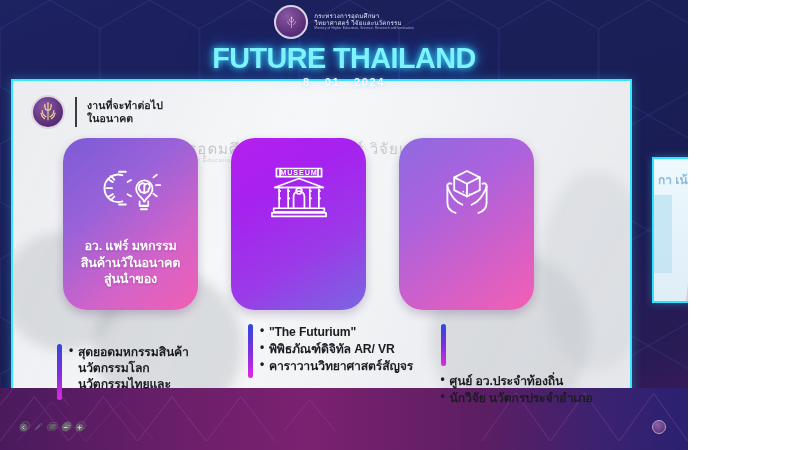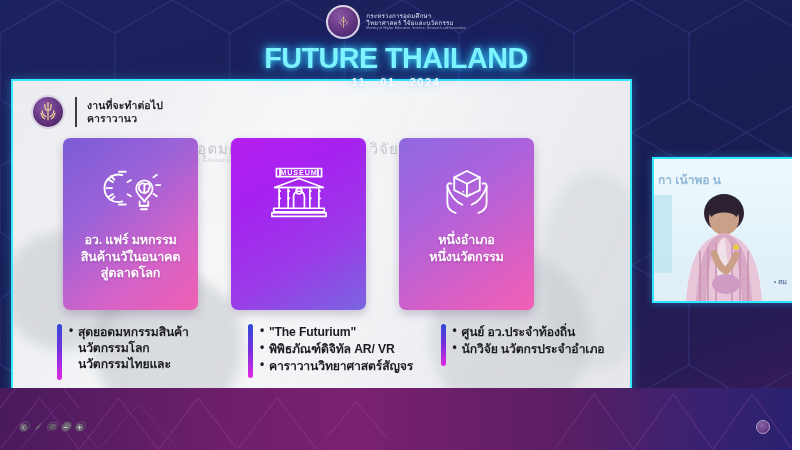--- a/index.html
+++ b/index.html
@@ -4,21 +4,21 @@
 <style>
   * { box-sizing: border-box; margin: 0; padding: 0; }
   html, body {
     width: 800px; height: 450px;
     overflow: hidden;
     font-family: "Liberation Sans", "DejaVu Sans", sans-serif;
   }
 
   #stage {
     position: relative;
-    width: 792px; height: 450px;
+    width: 688px; height: 450px;
     background:
       linear-gradient(160deg, #1d2260 0%, #1a1f58 35%, #191d52 60%, #2a1b55 85%, #431a5e 100%);
     overflow: hidden;
   }
 
   
   .hex-layer {
     position: absolute; inset: 0;
     opacity: 0.55;
     pointer-events: none;
@@ -113,50 +113,50 @@
   .slide-head-text { line-height: 1.22; color: #22222a; }
   .slide-head-text div { font-size: 10.5px; font-weight: 700; letter-spacing: .1px;}
 
   
   .cards {
     position: absolute; left: 50px; top: 57px; right: 24px;
     display: flex; gap: 33px; z-index: 4;
   }
   .card {
     width: 135px; height: 172px;
-    border-radius: 7px;
+    border-radius: 24px;
     display: flex; flex-direction: column;
     align-items: center; justify-content: flex-start;
     padding-top: 23px;
     color: #ffffff;
     box-shadow: 0 4px 10px rgba(60,20,90,.22);
     position: relative;
   }
   .card.c1 { background: linear-gradient(140deg,#7b5bd6 0%, #9a62d8 35%, #d463c8 70%, #ef5fb2 100%); }
   .card.c2 { background: linear-gradient(150deg,#b51ff0 0%, #a622ef 30%, #9b3ae8 65%, #7a66e0 100%); }
   .card.c3 { background: linear-gradient(145deg,#8f6ae0 0%, #ab62dd 35%, #d95fc4 75%, #f260b4 100%); }
 
   .card-icon { height: 62px; display:flex; align-items:center; justify-content:center; }
   .card-label {
-    margin-top: 9px; text-align: center;
+    margin-top: 15px; text-align: center;
     font-size: 12.6px; font-weight: 700; line-height: 1.33;
     letter-spacing: -.2px;
     text-shadow: 0 1px 2px rgba(80,20,100,.32);
     padding: 0 4px;
   }
 
   
   .bullets {
     position: absolute; left: 44px; top: 243px; right: 18px;
     display: flex; gap: 14px; z-index: 4;
   }
   .bcol { display: flex; gap: 7px; }
-  .bcol.b1 { width: 196px; }
+  .bcol.b1 { width: 196px; margin-top: 20px; }
   .bcol.b2 { width: 198px; }
-  .bcol.b3 { width: 190px; }
+  .bcol.b3 { width: 190px; flex-direction: column; }
   .bar {
     width: 5px; border-radius: 3px; flex: none;
     background: linear-gradient(180deg,#2f4ad8 0%, #7b2fe0 50%, #e029e0 100%);
   }
   .bcol.b1 .bar { height: 56px; }
   .bcol.b2 .bar { height: 54px; }
   .bcol.b3 .bar { height: 42px; }
   .blist { list-style: none; }
   .blist li {
     font-size: 12.2px; font-weight: 700; color: #1b1b22;
@@ -233,21 +233,21 @@
           </g>
         </svg>
       </div>
       <div class="ministry-text">
         <div class="m1">กระทรวงการอุดมศึกษา</div>
         <div class="m2">วิทยาศาสตร์ วิจัยและนวัตกรรม</div>
         <div class="m3">Ministry of Higher Education, Science, Research and Innovation</div>
       </div>
     </div>
     <div class="main-title">FUTURE THAILAND</div>
-    <div class="date-line">11 . 01 . 2024</div>
+    <div class="date-line">8 . 01 . 2024</div>
   </div>
 
   <div class="slide">
     <div class="slide-photo">
       <div class="ghost-blob" style="left:-10px;top:150px;width:120px;height:120px;"></div>
       <div class="ghost-blob" style="left:80px;top:190px;width:150px;height:150px;background:rgba(170,175,182,.38);"></div>
       <div class="ghost-blob" style="right:40px;top:170px;width:160px;height:170px;background:rgba(178,182,190,.35);"></div>
       <div class="ghost-blob" style="right:-20px;top:90px;width:110px;height:200px;background:rgba(196,200,206,.35);"></div>
       <div class="ghost-text">ระทรวงการอุดมศึกษา วิทยาศาสตร์ วิจัยและ</div>
       <div class="ghost-sub">Ministry of Higher Education, Science, Research and Innovation</div>
@@ -261,21 +261,21 @@
             <path d="M8.6 5.6c0 3.1 1.3 4.4 3.4 4.4s3.4-1.3 3.4-4.4"></path>
             <path d="M8.6 5.6 8.6 3.6M15.4 5.6 15.4 3.6M12 3 12 1.8"></path>
             <path d="M5.6 10.5c.3 3.6 2.4 5.8 4.2 6.6M18.4 10.5c-.3 3.6-2.4 5.8-4.2 6.6"></path>
             <path d="M4.3 13.2c.6 3.2 2.6 5.3 4 6.2M19.7 13.2c-.6 3.2-2.6 5.3-4 6.2"></path>
           </g>
         </svg>
       </div>
       <div class="slide-divider"></div>
       <div class="slide-head-text">
         <div>งานที่จะทำต่อไป</div>
-        <div>คาราวานว</div>
+        <div>ในอนาคต</div>
       </div>
     </div>
 
     <div class="cards">
 
       <div class="card c1">
         <div class="card-icon">
           <svg width="62" height="52" viewBox="0 0 72 60" aria-hidden="true">
             <g fill="none" stroke="#ffffff" stroke-width="2.1" stroke-linecap="round" stroke-linejoin="round">
               <path d="M26 10.5a16 16 0 1 0 0 30.5"></path>
@@ -286,21 +286,21 @@
               <path d="M51 41c0-4-9-6.5-9-15a9.5 9.5 0 0 1 19 0c0 8.5-9 11-9 15"></path>
               <path d="M46.5 21.5c1.5-2 4.5-2.5 6 0 1.8-2.2 4.8-1.2 5.2 1.2.9 1.8-.4 3.3-1.4 3.8.8 1.8-.6 3.6-2.4 3.4-.7 1.6-3 1.8-4 .4-1.8.7-3.6-.6-3.4-2.5-1.8-.6-2.2-3-.8-4.2-.6-1 .2-2.3.8-2.1z"></path>
               <path d="M51.5 22.5v8"></path>
               <path d="M62 13l4-3M65 22h5M62 32l4 3"></path>
             </g>
           </svg>
         </div>
         <div class="card-label">
           <div>อว. แฟร์ มหกรรม</div>
           <div>สินค้านวัในอนาคต</div>
-          <div>สู่ตลาดโลก</div>
+          <div>สู่นนำของ</div>
         </div>
       </div>
 
       <div class="card c2">
         <div class="card-icon">
           <svg width="60" height="56" viewBox="0 0 66 62" aria-hidden="true">
             <g fill="none" stroke="#ffffff" stroke-width="1.9" stroke-linejoin="round">
               <path d="M8 5h50v9H8z"></path>
               <path d="M12 5v9M54 5v9"></path>
               <text x="33" y="12.3" font-size="8" fill="#ffffff" stroke="none" text-anchor="middle" font-family="Liberation Sans, sans-serif" font-weight="700" letter-spacing="1">MUSEUM</text>
@@ -325,24 +325,20 @@
               <path d="M34 6 L48 13 L34 20 L20 13 Z"></path>
               <path d="M20 13v14l14 7 14-7V13"></path>
               <path d="M34 20v14"></path>
               <path d="M30 28.5h.01M33.5 30h.01M37 31.5h.01"></path>
               <path d="M17 20c-2.5-1.5-5 .5-4.5 3 .6 3 4.5 10 7.5 13.5 2.2 2.6 5.5 5 9 6.5"></path>
               <path d="M51 20c2.5-1.5 5 .5 4.5 3-.6 3-4.5 10-7.5 13.5-2.2 2.6-5.5 5-9 6.5"></path>
               <path d="M12.5 23v18c0 5 3.5 9 9 11"></path>
               <path d="M55.5 23v18c0 5-3.5 9-9 11"></path>
             </g>
           </svg>
-        </div>
-        <div class="card-label">
-          <div>หนึ่งอำเภอ</div>
-          <div>หนึ่งนวัตกรรม</div>
         </div>
       </div>
     </div>
 
     <div class="bullets">
 
       <div class="bcol b1">
         <div class="bar"></div>
         <ul class="blist">
           <li>

